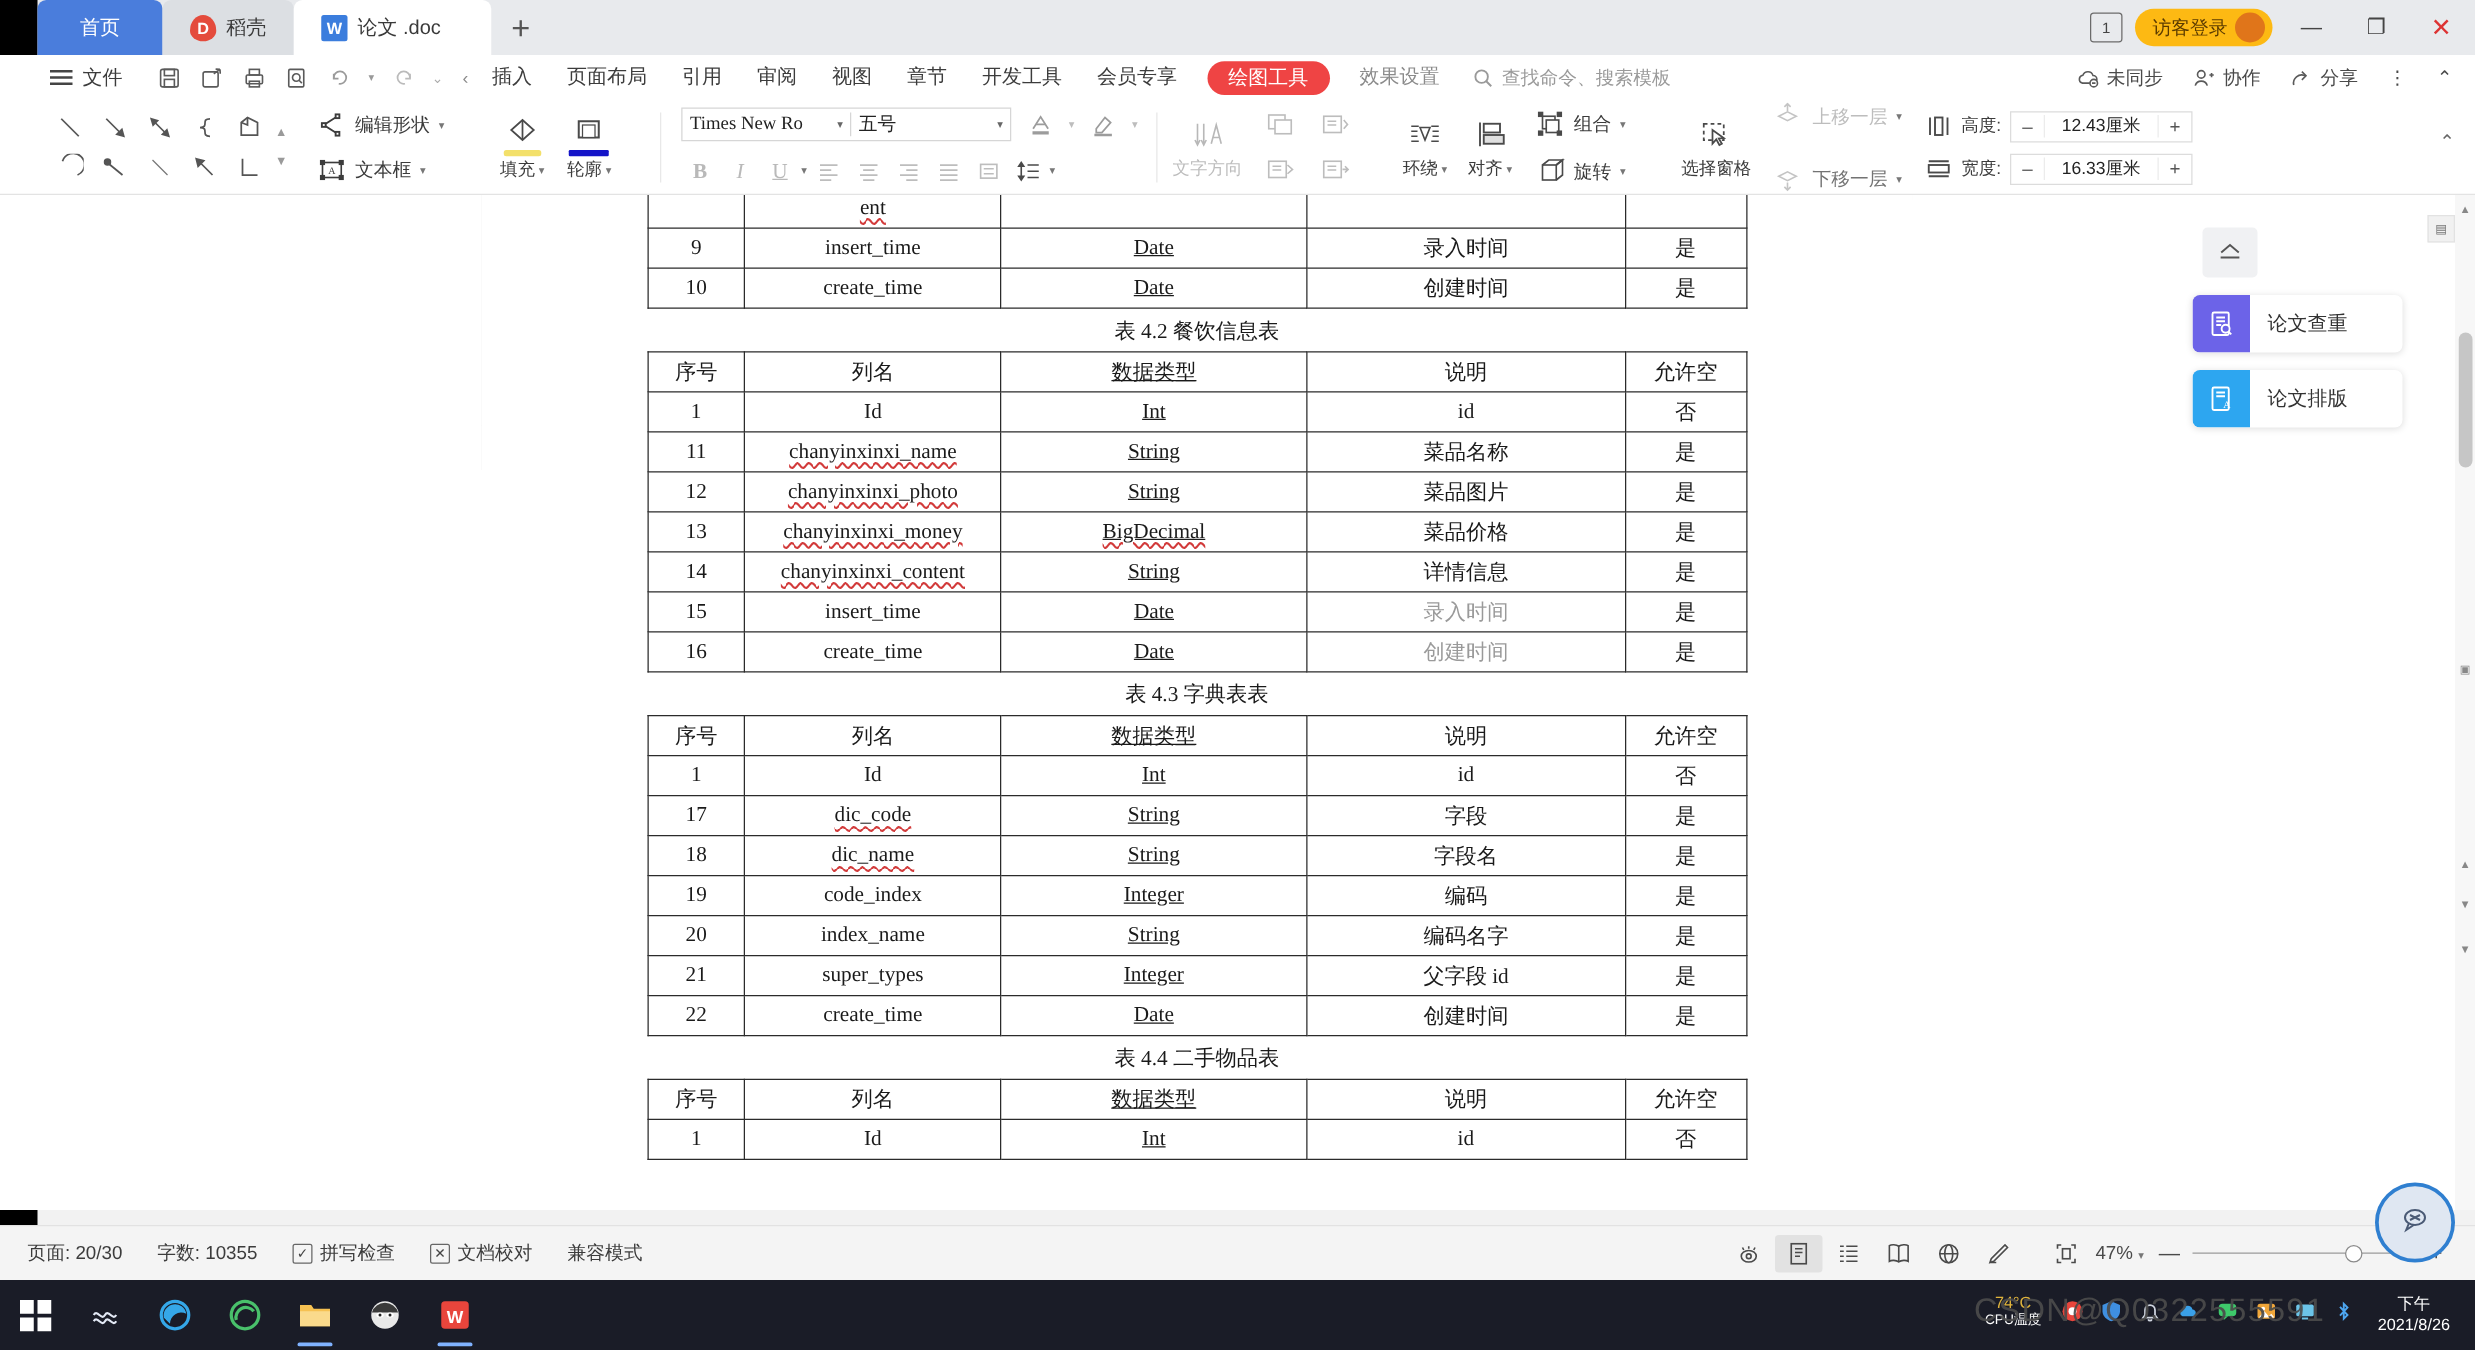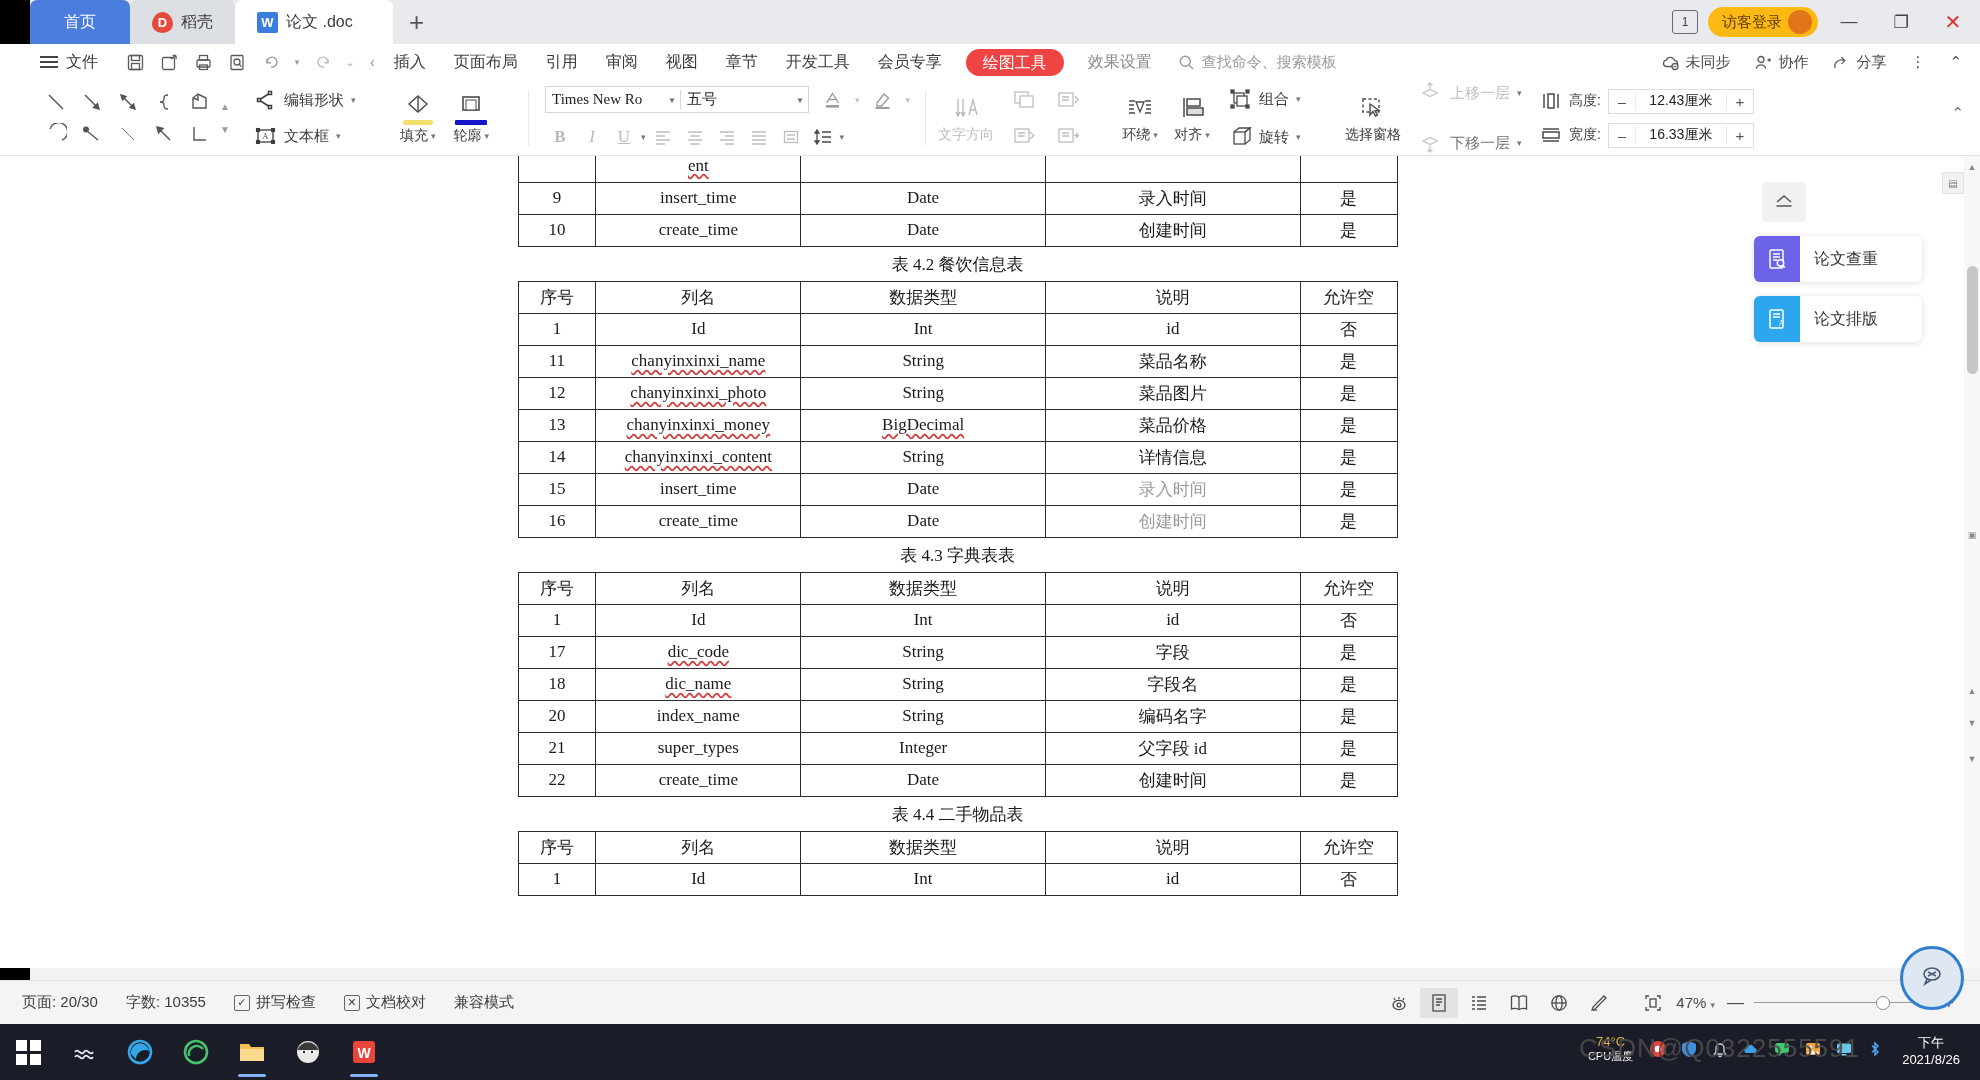--- a/index.html
+++ b/index.html
@@ -90,21 +90,21 @@
 
   
   .docarea { position:absolute; left:0; top:156px; width:1980px; height:812px; background:#fff; overflow:hidden; }
   .page { position:absolute; left:385px; top:-8px; width:1145px; background:#fff; }
 
   table.doctbl { border-collapse:collapse; font-family:"Liberation Serif", serif; color:#1a1a1a;
                  width:880px; margin:0 auto; }
   table.doctbl td { border:1px solid #2b2b2b; text-align:center; font-size:17px; height:32px; padding:1px 2px; }
   .c-no  { width:78px; }
   .c-col { width:205px; }
-  .c-typ { width:245px; }
+  .c-typ { width:245px;text-decoration:underline; }
   .c-des { width:255px; }
   .c-nul { width:97px; }
   .cap { text-align:center; font-family:"Liberation Serif", serif; font-size:17px; color:#1a1a1a;
          padding:6px 0 5px 0; }
   .misspell { text-decoration:underline; text-decoration-style:wavy; text-decoration-color:#d23b3b;
               text-underline-offset:3px; }
   .ghost { color:#9a9a9a; }
 
   
   .fpanel { position:absolute; right:58px; top:26px; width:168px; }
@@ -798,20 +798,27 @@
           <td class="c-nul">是</td>
         </tr>
         <tr>
           <td class="c-no">18</td>
           <td class="c-col"><span class="misspell">dic_name</span></td>
           <td class="c-typ">String</td>
           <td class="c-des">字段名</td>
           <td class="c-nul">是</td>
         </tr>
         <tr>
+          <td class="c-no">19</td>
+          <td class="c-col">code_index</td>
+          <td class="c-typ">Integer</td>
+          <td class="c-des">编码</td>
+          <td class="c-nul">是</td>
+        </tr>
+        <tr>
           <td class="c-no">20</td>
           <td class="c-col">index_name</td>
           <td class="c-typ">String</td>
           <td class="c-des">编码名字</td>
           <td class="c-nul">是</td>
         </tr>
         <tr>
           <td class="c-no">21</td>
           <td class="c-col">super_types</td>
           <td class="c-typ">Integer</td>

